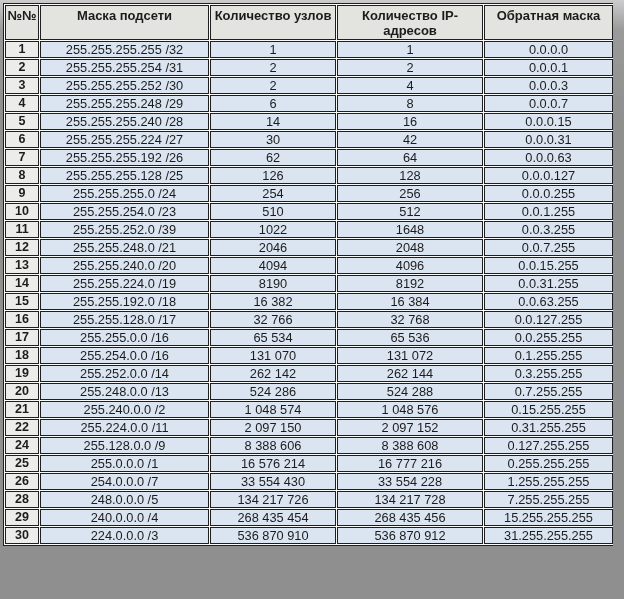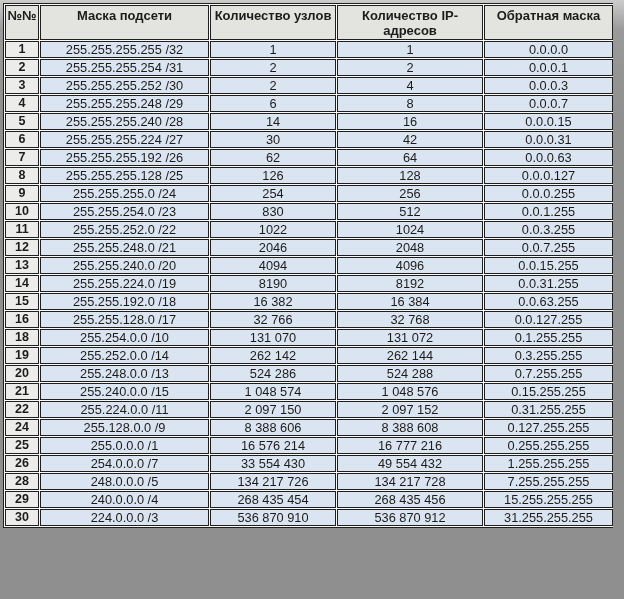--- a/index.html
+++ b/index.html
@@ -147,29 +147,29 @@
           <tr>
             <td class="num">9</td>
             <td>255.255.255.0 /24</td>
             <td>254</td>
             <td>256</td>
             <td>0.0.0.255</td>
           </tr>
           <tr>
             <td class="num">10</td>
             <td>255.255.254.0 /23</td>
-            <td>830</td>
+            <td>510</td>
             <td>512</td>
             <td>0.0.1.255</td>
           </tr>
           <tr>
             <td class="num">11</td>
-            <td>255.255.252.0 /22</td>
+            <td>255.255.252.0 /39</td>
             <td>1022</td>
-            <td>1024</td>
+            <td>1648</td>
             <td>0.0.3.255</td>
           </tr>
           <tr>
             <td class="num">12</td>
             <td>255.255.248.0 /21</td>
             <td>2046</td>
             <td>2048</td>
             <td>0.0.7.255</td>
           </tr>
           <tr>
@@ -194,43 +194,50 @@
             <td>0.0.63.255</td>
           </tr>
           <tr>
             <td class="num">16</td>
             <td>255.255.128.0 /17</td>
             <td>32 766</td>
             <td>32 768</td>
             <td>0.0.127.255</td>
           </tr>
           <tr>
+            <td class="num">17</td>
+            <td>255.255.0.0 /16</td>
+            <td>65 534</td>
+            <td>65 536</td>
+            <td>0.0.255.255</td>
+          </tr>
+          <tr>
             <td class="num">18</td>
-            <td>255.254.0.0 /10</td>
+            <td>255.254.0.0 /16</td>
             <td>131 070</td>
             <td>131 072</td>
             <td>0.1.255.255</td>
           </tr>
           <tr>
             <td class="num">19</td>
             <td>255.252.0.0 /14</td>
             <td>262 142</td>
             <td>262 144</td>
             <td>0.3.255.255</td>
           </tr>
           <tr>
             <td class="num">20</td>
             <td>255.248.0.0 /13</td>
             <td>524 286</td>
             <td>524 288</td>
             <td>0.7.255.255</td>
           </tr>
           <tr>
             <td class="num">21</td>
-            <td>255.240.0.0 /15</td>
+            <td>255.240.0.0 /2</td>
             <td>1 048 574</td>
             <td>1 048 576</td>
             <td>0.15.255.255</td>
           </tr>
           <tr>
             <td class="num">22</td>
             <td>255.224.0.0 /11</td>
             <td>2 097 150</td>
             <td>2 097 152</td>
             <td>0.31.255.255</td>
@@ -246,21 +253,21 @@
             <td class="num">25</td>
             <td>255.0.0.0 /1</td>
             <td>16 576 214</td>
             <td>16 777 216</td>
             <td>0.255.255.255</td>
           </tr>
           <tr>
             <td class="num">26</td>
             <td>254.0.0.0 /7</td>
             <td>33 554 430</td>
-            <td>49 554 432</td>
+            <td>33 554 228</td>
             <td>1.255.255.255</td>
           </tr>
           <tr>
             <td class="num">28</td>
             <td>248.0.0.0 /5</td>
             <td>134 217 726</td>
             <td>134 217 728</td>
             <td>7.255.255.255</td>
           </tr>
           <tr>

